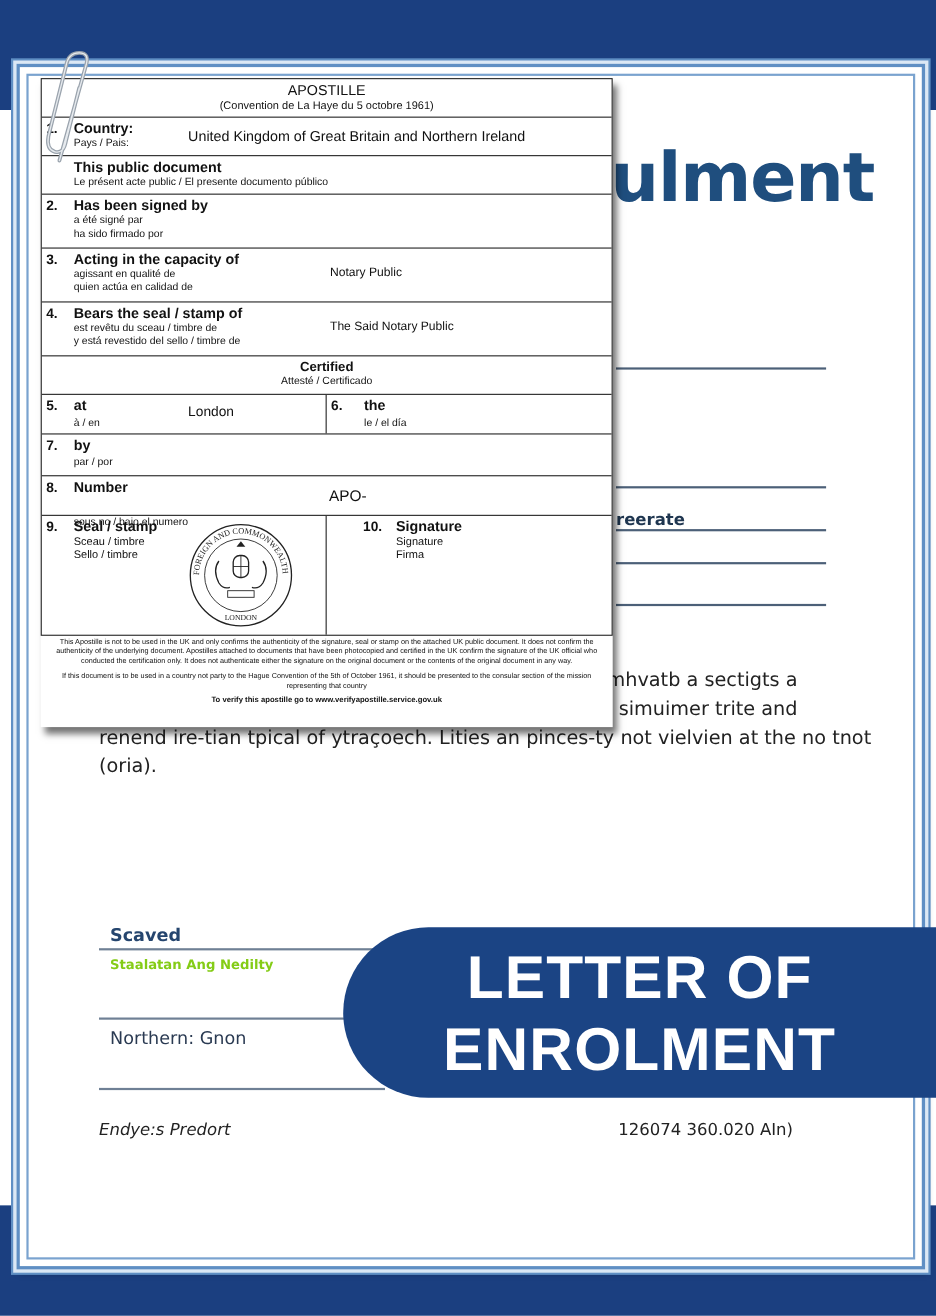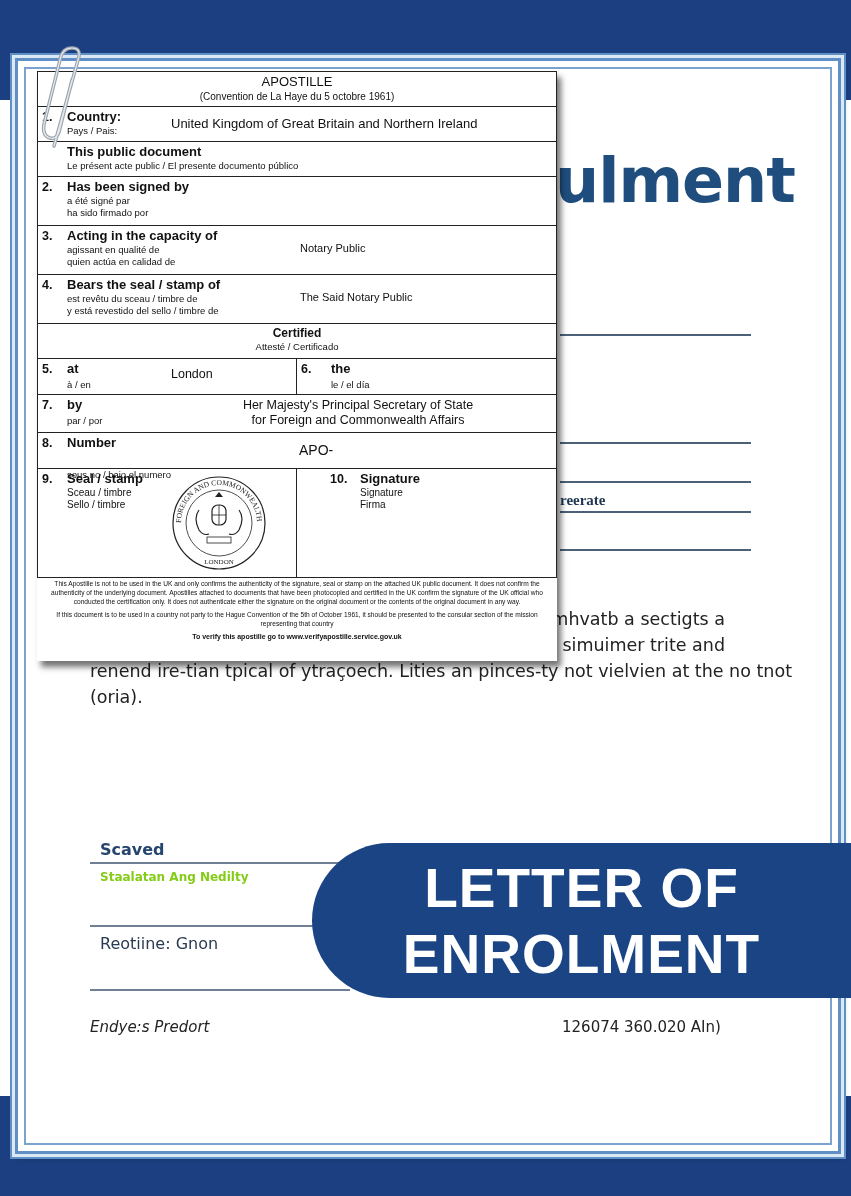--- a/index.html
+++ b/index.html
@@ -2,21 +2,21 @@
 <html><head>
 <meta charset="utf-8">
 <style>
   html, body { margin:0; padding:0; }
   body { width:851px; height:1196px; position:relative; overflow:hidden; background:#1b3f80; font-family:"Liberation Sans", sans-serif; }
   .band-top { position:absolute; left:0; top:0; width:851px; height:100px; background:#1b3f80; }
   .band-mid { position:absolute; left:0; top:100px; width:851px; height:996px; background:#ffffff; }
   .band-bottom { position:absolute; left:0; top:1096px; width:851px; height:100px; background:#1b3f80; }
   .page-frame { position:absolute; left:15px; top:58px; width:820px; height:1090px; background:#fff; border:3px solid #5f8fc4; box-shadow:0 0 0 3px #dbe8f5, 0 0 0 5px #5f8fc4, 2px 3px 6px rgba(0,0,0,0.35); }
   .page-frame .inner { position:absolute; left:6px; top:6px; right:6px; bottom:6px; border:2px solid #7aa3cf; background:#fff; }
-  .bg-title { position:absolute; left:555px; top:144px; font-family:"DejaVu Sans", sans-serif; font-weight:bold; font-size:62px; color:#1f4e7e; letter-spacing:-1px; }
+  .bg-title { position:absolute; left:555px; top:125px; font-family:"DejaVu Sans", sans-serif; font-weight:bold; font-size:62px; color:#1f4e7e; letter-spacing:-1px; }
   .hr { position:absolute; height:2px; background:#4c6078; }
   .bg-label { position:absolute; font-family:"DejaVu Sans", sans-serif; font-weight:bold; color:#1f3650; font-size:15px; }
   .bg-para { position:absolute; left:90px; top:606px; width:660px; font-family:"DejaVu Sans", sans-serif; font-size:17.5px; line-height:26px; color:#222; }
   .bg-para .line { display:block; white-space:nowrap; }
   .bg-para .l1, .bg-para .l2 { text-align:right; padding-right:25px; }
   .field-label { position:absolute; left:100px; font-family:"DejaVu Sans", sans-serif; font-size:16px; color:#25456e; font-weight:bold; }
   .field-value { position:absolute; left:100px; font-family:"DejaVu Sans", sans-serif; font-size:12px; color:#84cc16; font-weight:bold; }
   .banner { position:absolute; left:312px; top:843px; width:539px; height:155px; background:#1b4484; border-radius:80px 0 0 80px; color:#fff; display:flex; flex-direction:column; align-items:center; justify-content:center; }
   .banner span { font-family:"Liberation Sans", sans-serif; font-weight:bold; font-size:55px; line-height:66px; letter-spacing:1px; }
   .footer-left { position:absolute; left:90px; top:1018px; font-family:"DejaVu Sans", sans-serif; font-size:15px; color:#222; font-style:italic; }
@@ -49,36 +49,36 @@
 
 <div class="page-frame">
   <div class="inner"></div>
 </div>
 
 <div class="bg-title">ulment</div>
 
 <div class="hr" style="left:560px; top:334px; width:191px;"></div>
 <div class="hr" style="left:560px; top:442px; width:191px;"></div>
 <div class="hr" style="left:560px; top:481px; width:191px;"></div>
-<div class="bg-label" style="left:560px; top:492px;font-family:Liberation Serif, serif;">reerate</div>
+<div class="bg-label" style="left:560px; top:463px;">reerate</div>
 <div class="hr" style="left:560px; top:511px; width:191px;"></div>
 <div class="hr" style="left:560px; top:549px; width:191px;"></div>
 
 <div class="bg-para">
   <span class="line l1">tmhvatb a sectigts a</span>
   <span class="line l2">l simuimer trite and</span>
   <span class="line">renend ire-tian tpical of ytraçoech. Lities an pinces-ty not vielvien at the no tnot</span>
   <span class="line">(oria).</span>
 </div>
 
 <div class="field-label" style="top:840px;">Scaved</div>
 <div class="hr" style="left:90px; top:862px; width:260px; background:#6f8095;"></div>
 <div class="field-value" style="top:870px;">Staalatan Ang Nedilty</div>
 <div class="hr" style="left:90px; top:925px; width:260px; background:#6f8095;"></div>
-<div class="field-label" style="top:934px; font-weight:normal; color:#2a3a52;">Reotiine: Gnon</div>
+<div class="field-label" style="top:934px; font-weight:normal; color:#2a3a52;">Northern: Gnon</div>
 <div class="hr" style="left:90px; top:989px; width:260px; background:#6f8095;"></div>
 
 <div class="banner">
   <span>LETTER OF</span>
   <span>ENROLMENT</span>
 </div>
 
 <div class="footer-left">Endye:s Predort</div>
 <div class="footer-right">126074 360.020 AIn)</div>
 
@@ -132,24 +132,20 @@
       <div style="flex:1; height:100%;">
         <span class="num" style="top:3px;">6.</span>
         <span class="lbl" style="top:2px; left:34px;">the</span>
         <span class="sub" style="top:20px; left:34px;">le / el día</span>
       </div>
     </div>
     <div class="ap-row" style="height:38px;">
       <span class="num" style="top:3px;">7.</span>
       <span class="lbl" style="top:2px;">by</span>
       <span class="sub" style="top:20px;">par / por</span>
-      <div style="position:absolute; left:170px; top:3px; width:300px; text-align:center; font-size:12.5px; line-height:15px;">
-        <div>Her Majesty's Principal Secretary of State</div>
-        <div>for Foreign and Commonwealth Affairs</div>
-      </div>
     </div>
     <div class="ap-row" style="height:36px;">
       <span class="num" style="top:3px;">8.</span>
       <span class="lbl" style="top:2px;">Number</span>
       <span class="sub" style="top:36px;">sous no / bajo el numero</span>
       <span class="val" style="left:261px; top:9px; font-size:14px;">APO-</span>
     </div>
     <div class="ap-row split" style="height:108px;">
       <div style="width:258px; height:100%; border-right:1.5px solid #222;">
         <span class="num" style="top:3px;">9.</span>

